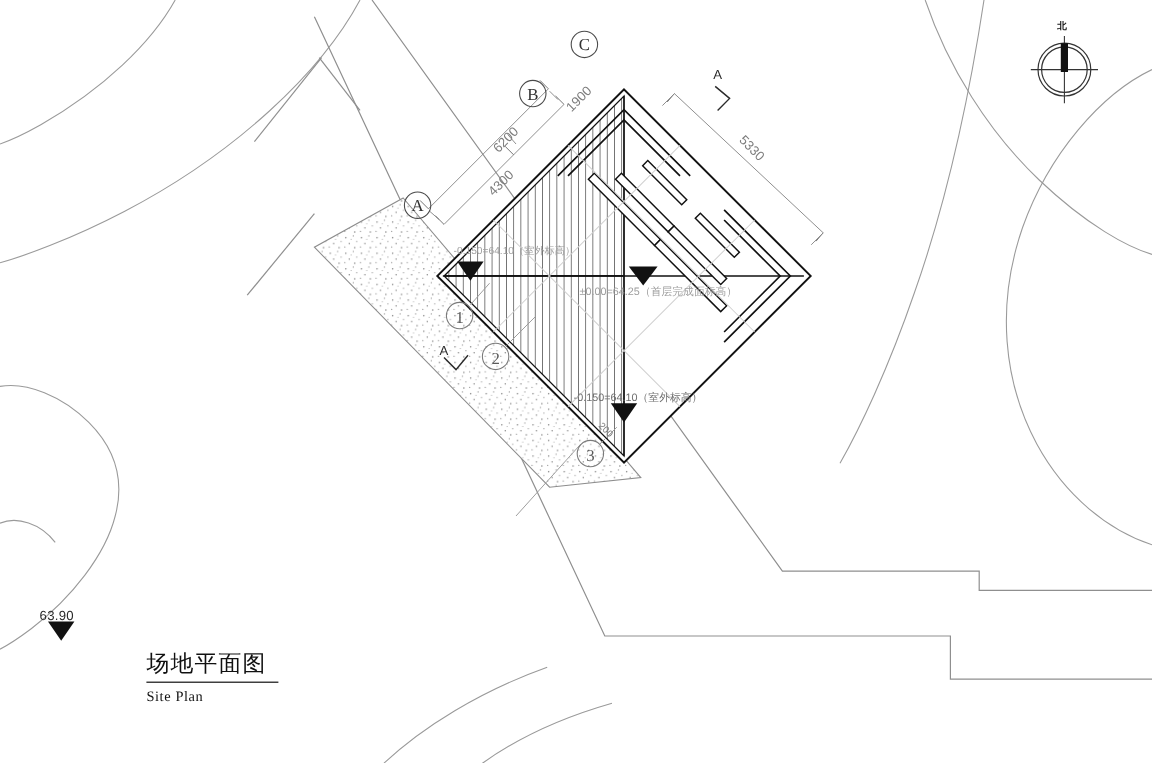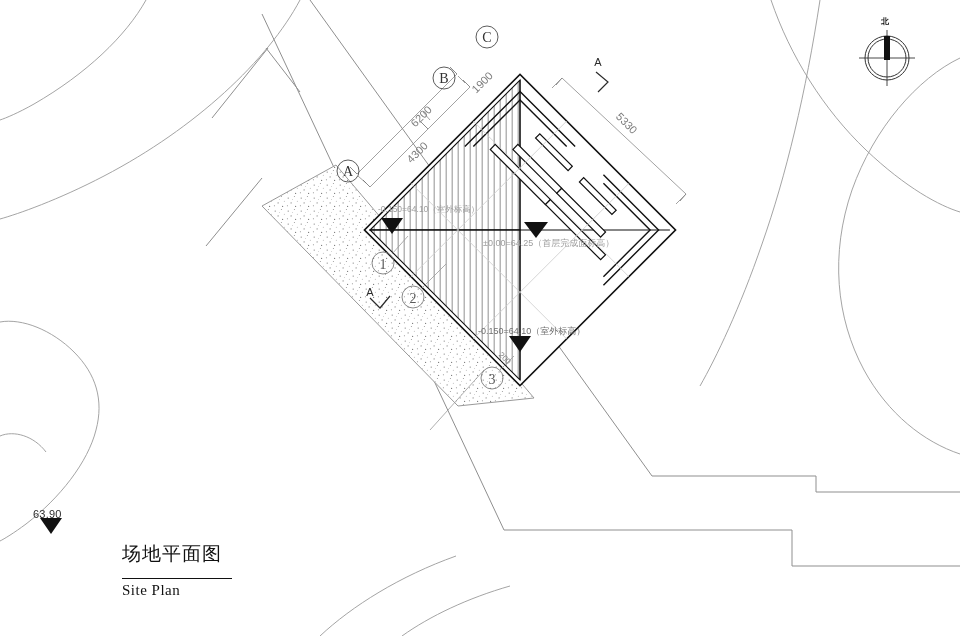--- a/index.html
+++ b/index.html
@@ -35,32 +35,32 @@
     top: 543px;
     width: 230px;
     text-align: left;
   }
   .title-cn {
     font-family: "Liberation Serif", serif;
     font-size: 19px;
     letter-spacing: 1px;
     color: #111111;
     line-height: 1.15;
-    padding-bottom: 12px;
+    padding-bottom: 2px;
     display: inline-block;
   }
   .title-rule {
     width: 110px;
     height: 1.4px;
     background: #111111;
     margin: 1px 0 2px 0;
   }
   .title-en {
     font-family: "Liberation Serif", serif;
-    font-size: 15px;
+    font-size: 12px;
     color: #111111;
     letter-spacing: 0.5px;
     line-height: 1.2;
     display: inline-block;
   }
   .north-label {
     position: absolute;
     left: 881px;
     top: 16px;
     font-family: "Liberation Serif", serif;

